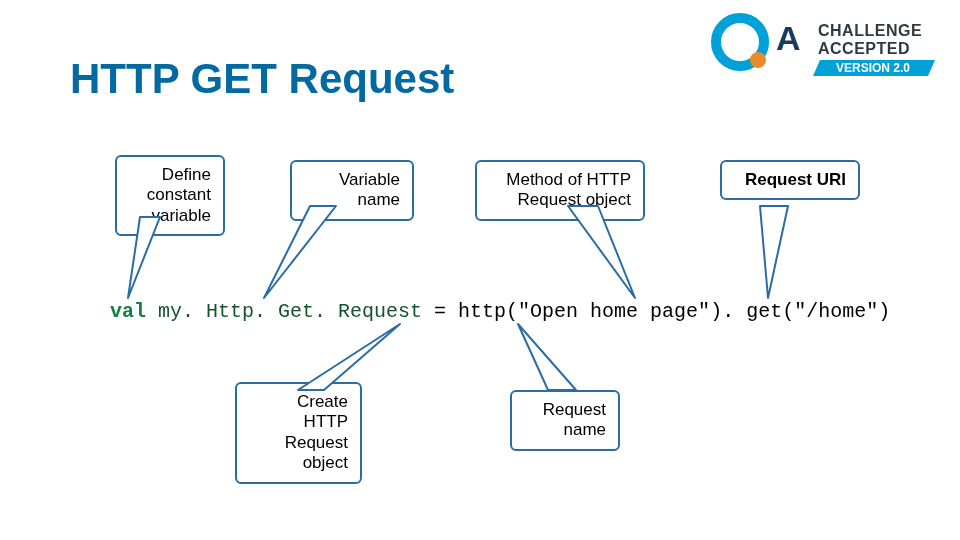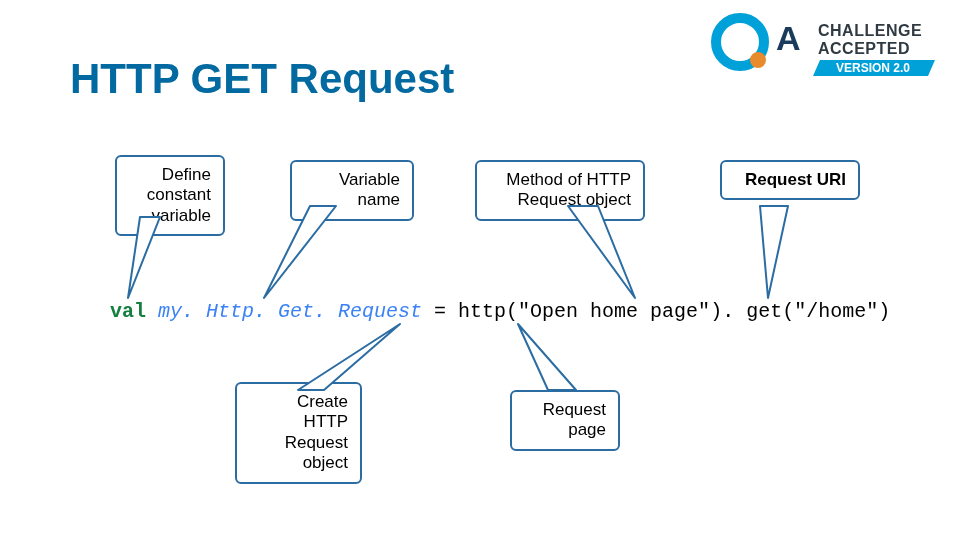--- a/index.html
+++ b/index.html
@@ -39,21 +39,21 @@
   }
   .code {
     position: absolute;
     left: 110px;
     top: 300px;
     font-family: "Courier New", monospace;
     font-size: 20px;
     white-space: nowrap;
   }
   .kw { color: #15803d; font-weight: 700; }
-  .ident { color: #3b82f6; font-style: italic; }
+  .ident { color: #14532d; }
   .plain { color: #000; }
   svg.arrows {
     position: absolute;
     left: 0;
     top: 0;
     pointer-events: none;
   }
 </style>
 </head>
 <body>
@@ -76,21 +76,21 @@
 <div class="bubble" style="left:290px; top:160px; width:124px;">Variable name</div>
 <div class="bubble" style="left:475px; top:160px; width:170px;">Method of HTTP Request object</div>
 <div class="bubble" style="left:720px; top:160px; width:140px;font-weight:bold;">Request URI</div>
 
 <div class="code">
   <span class="kw">val</span>
   <span class="plain"> </span><span class="ident">my. Http. Get. Request</span><span class="plain"> = http("Open home page"). get("/home")</span>
 </div>
 
 <div class="bubble" style="left:235px; top:382px; width:127px;">Create HTTP Request object</div>
-<div class="bubble" style="left:510px; top:390px; width:110px;">Request page</div>
+<div class="bubble" style="left:510px; top:390px; width:110px;">Request name</div>
 
 <svg class="arrows" width="960" height="540">
 
   <g fill="#fff" stroke="#2b6ca3" stroke-width="2" stroke-linejoin="round">
 
     <polygon points="140,217 160,217 128,298"></polygon>
 
     <polygon points="310,206 336,206 264,298"></polygon>
 
     <polygon points="568,206 598,206 635,298"></polygon>

